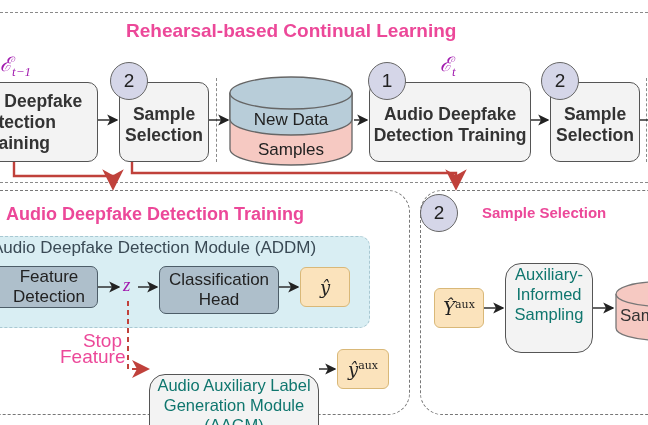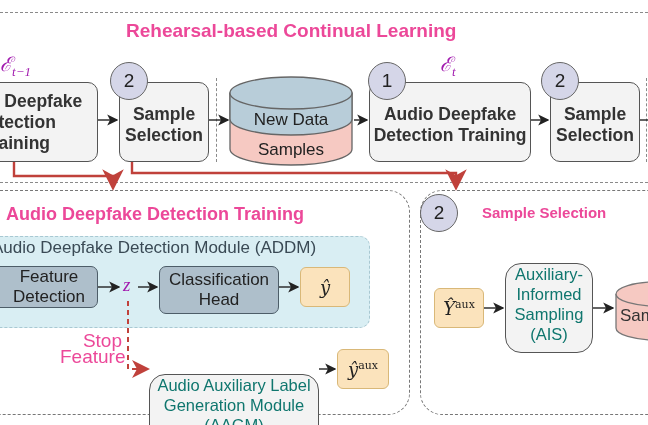--- a/index.html
+++ b/index.html
@@ -138,21 +138,20 @@
 <div class="out-box" style="left:434px; top:288px; width:50px; height:40px;">
   <span>Ŷ</span>
     <sup>aux</sup>
 </div>
 
 <div class="light-box" style="left:505px; top:263px; width:88px; height:90px;">
   <div>
     <div>Auxiliary-</div>
     <div>Informed</div>
     <div>Sampling</div>
-    <div>(AIS)</div>
   </div>
 </div>
 
 <svg class="cyl" style="left:614px; top:280px;" width="60" height="64">
   <path d="M2,14 L2,48 A40,12 0 0 0 82,48 L82,14" fill="#f6c9c2" stroke="#777" stroke-width="1.3"></path>
   <ellipse cx="42" cy="14" rx="40" ry="12" fill="#f6c9c2" stroke="#777" stroke-width="1.3"></ellipse>
 </svg>
 <div class="plain" style="left:620px; top:306px;">Samples</div>
 
 <svg class="overlay" width="648" height="425">

